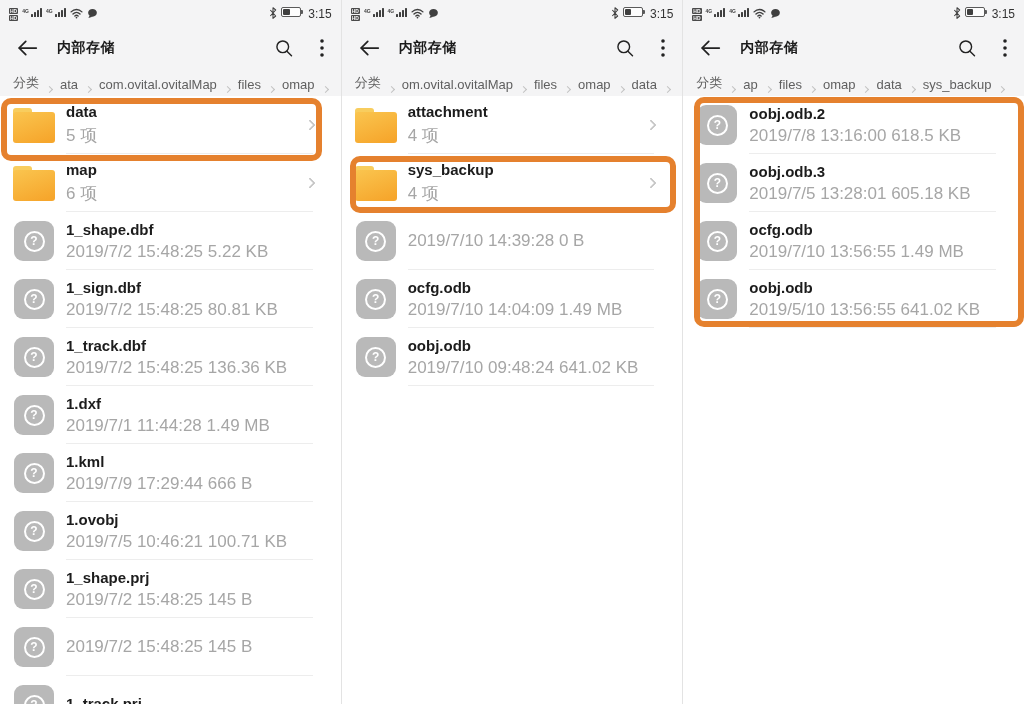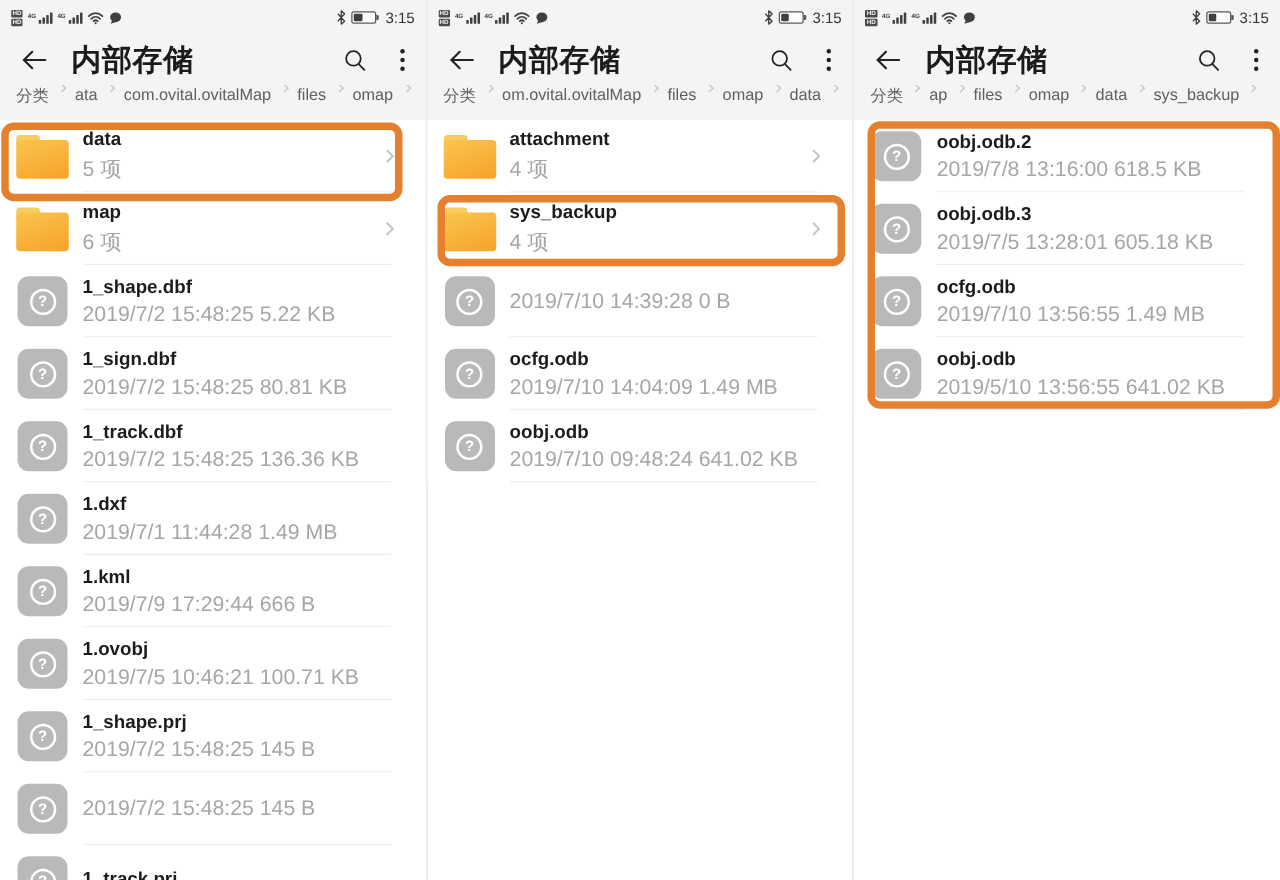--- a/index.html
+++ b/index.html
@@ -7,44 +7,44 @@
               font-family:"Liberation Sans","DejaVu Sans",sans-serif; }
   .stage { display:flex; width:1024px; height:704px; }
   .phone { flex:1 1 0; position:relative; overflow:hidden; background:#fff; }
   .phone + .phone { border-left:1px solid #e3e3e3; }
 
   
   .top { background:#f4f4f5; }
 
   .statusbar { height:28px; display:flex; align-items:center;
                justify-content:space-between; padding:0 9px; color:#3f3f3f; }
-  .sb-left, .sb-right { display:flex; align-items:center; gap:4px; }
+  .sb-left, .sb-right { display:flex; align-items:flex-start; gap:4px; }
   .hd-stack { display:flex; flex-direction:column; gap:1px; }
   .hd-badge { background:#4a4a4a; color:#f4f4f5; font-size:5px; font-weight:bold;
               line-height:6px; padding:0 1px; border-radius:1px; letter-spacing:0; }
   .sig { display:flex; align-items:flex-end; gap:2px; }
   .sig .g4 { font-size:5px; font-weight:bold; color:#3f3f3f; align-self:flex-start; }
   .bars { display:flex; align-items:flex-end; gap:1px; height:9px; }
   .bars i { width:2px; background:#3f3f3f; display:block; border-radius:0.5px; }
   .bars i:nth-child(1){height:3px}.bars i:nth-child(2){height:5px}
   .bars i:nth-child(3){height:7px}.bars i:nth-child(4){height:9px}
   .battery { width:20px; height:10px; border:1px solid #5a5a5a; border-radius:2px;
              position:relative; background:#fdfdfd; }
   .battery::after { content:""; position:absolute; right:-3px; top:2px; width:2px;
                     height:4px; background:#5a5a5a; border-radius:0 1px 1px 0; }
   .battery i { position:absolute; left:1px; top:1px; bottom:1px; width:35%;
                background:#3f3f3f; border-radius:1px; display:block; }
   .sb-time { font-size:12px; color:#333; margin-left:3px; }
 
   .appbar { height:40px; display:flex; align-items:center; padding:0 17px; }
-  .appbar .title { font-size:24px; font-weight:600; color:#1b1b1b; margin-left:19px;
+  .appbar .title { font-size:14px; font-weight:600; color:#1b1b1b; margin-left:19px;
                    flex:1; letter-spacing:0.5px; }
   .icon-btn { display:flex; align-items:center; justify-content:center; }
 
-  .crumbs { height:28px; display:flex; align-items:flex-start; padding:0 13px 4px;
+  .crumbs { height:28px; display:flex; align-items:flex-end; padding:0 13px 4px;
             white-space:nowrap; overflow:hidden; font-size:13px; color:#5f5f5f; }
   .crumb { flex:0 0 auto; }
   .crumb-sep { flex:0 0 auto; width:5px; height:5px; border-top:1.5px solid #c2c2c2;
                border-right:1.5px solid #c2c2c2; transform:rotate(45deg);
                margin:0 8px; }
 
   
   .list { background:#fff; }
   .row { height:58px; position:relative; display:flex; align-items:center;
          padding-left:13px; background:#fff; }

